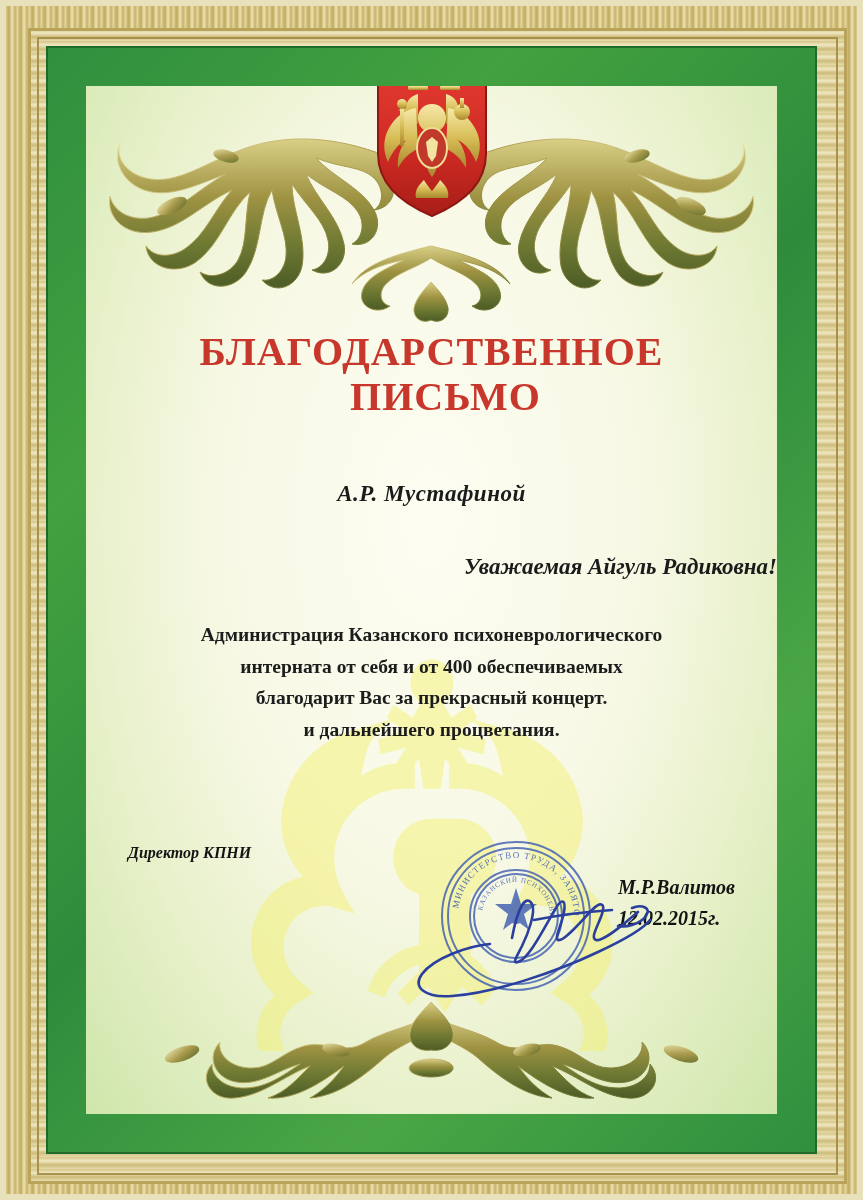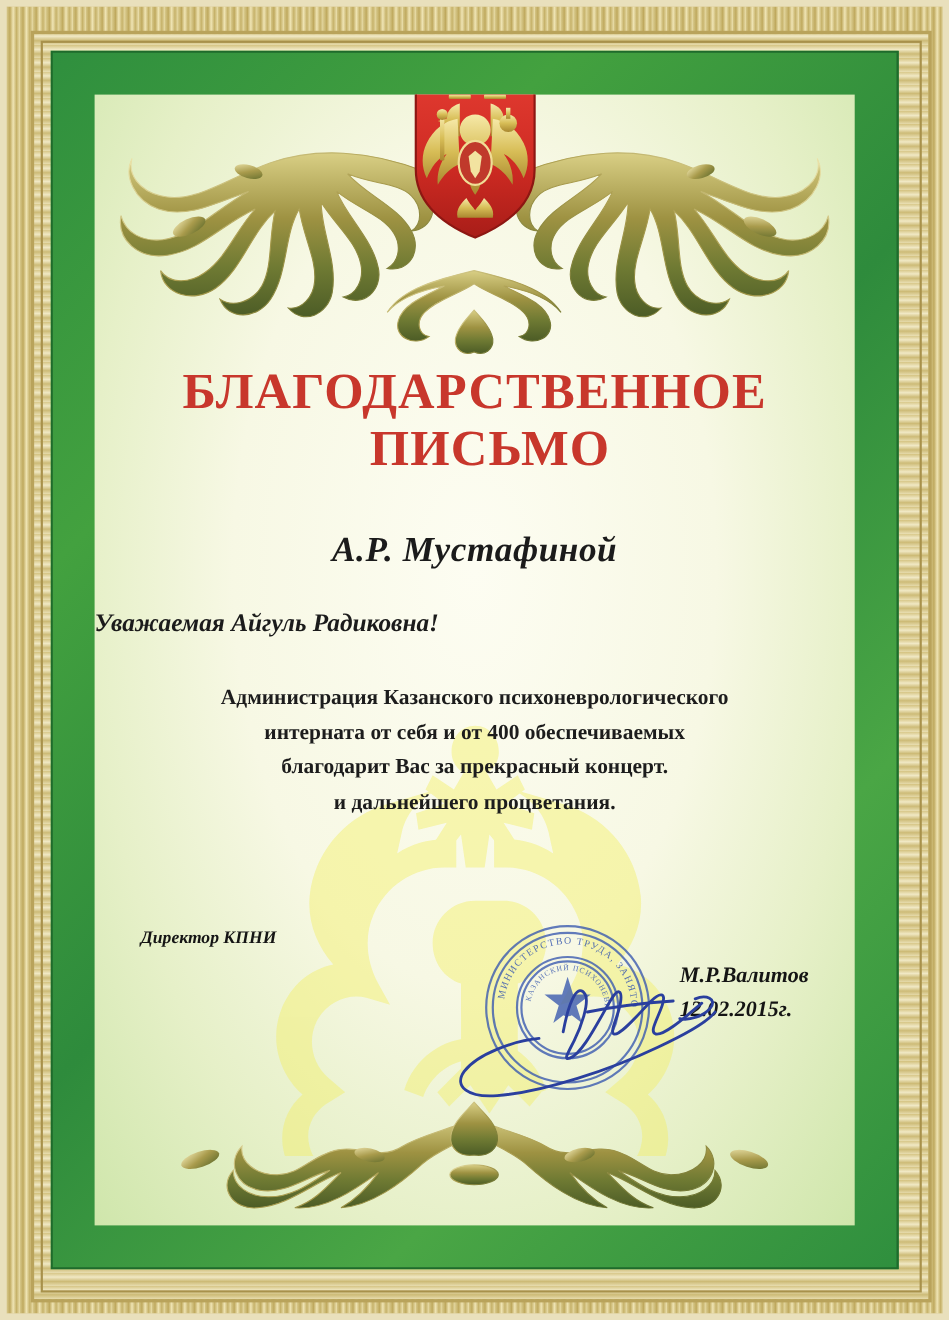--- a/index.html
+++ b/index.html
@@ -114,43 +114,43 @@
   }
 
   .title {
     position: absolute;
     left: 0; right: 0;
     top: 244px;
     text-align: center;
     color: #c8372c;
     font-family: "Liberation Serif", serif;
     font-weight: bold;
-    font-size: 46px;
+    font-size: 40px;
     letter-spacing: 1px;
     line-height: 1.12;
   }
   .title .l2 { display: block; margin-left: 28px; }
 
   .recipient {
     position: absolute;
     left: 0; right: 0;
     top: 395px;
     text-align: center;
     color: #1b1b1b;
     font-style: italic;
     font-weight: bold;
-    font-size: 32px;
+    font-size: 23px;
     letter-spacing: .5px;
   }
 
   .salutation {
     position: absolute;
-    left: 0; right: 0;
+    left: 16px; right: 0;
     top: 468px;
-    text-align: left;
+    text-align: right;
     color: #1b1b1b;
     font-style: italic;
     font-weight: bold;
     font-size: 23px;
   }
 
   .body-text {
     position: absolute;
     left: 40px;
     right: 40px;

